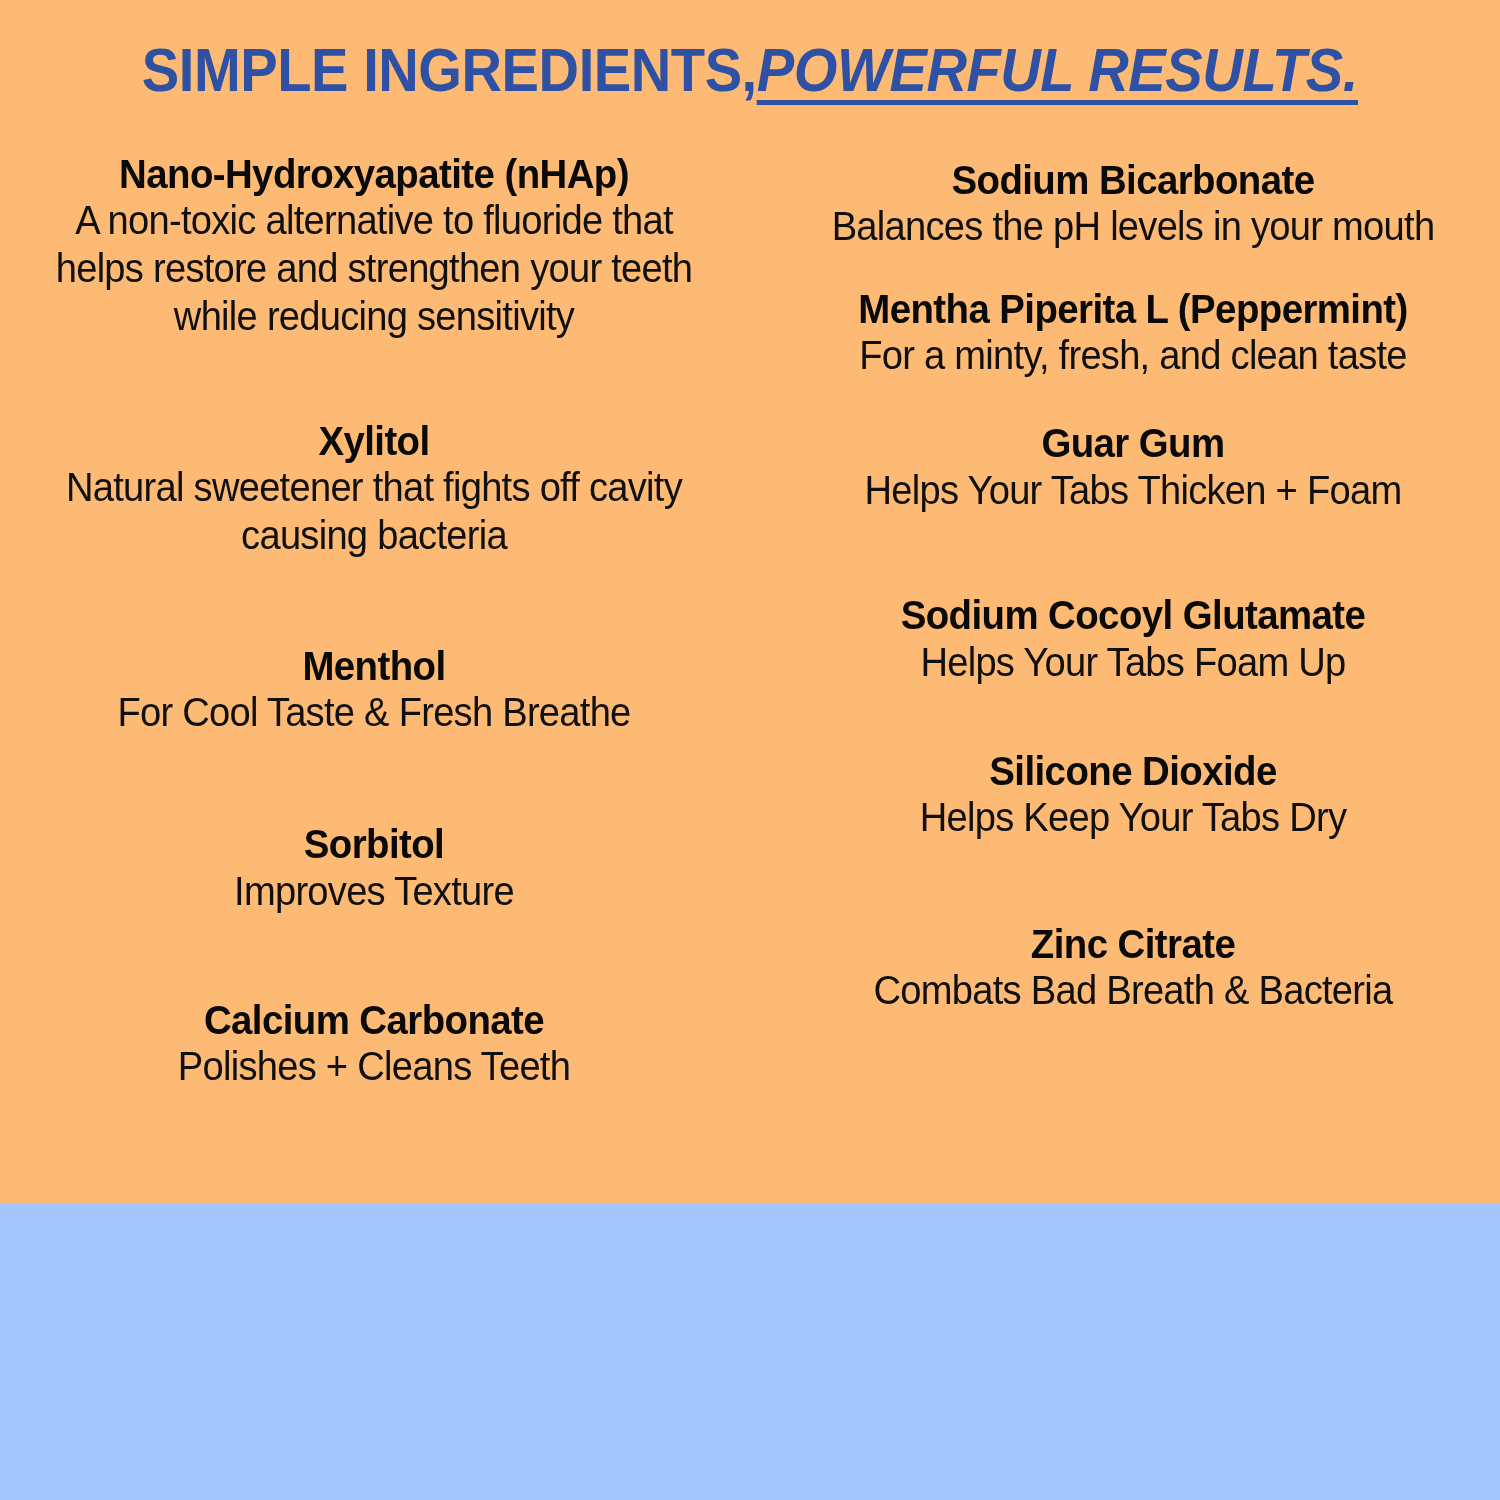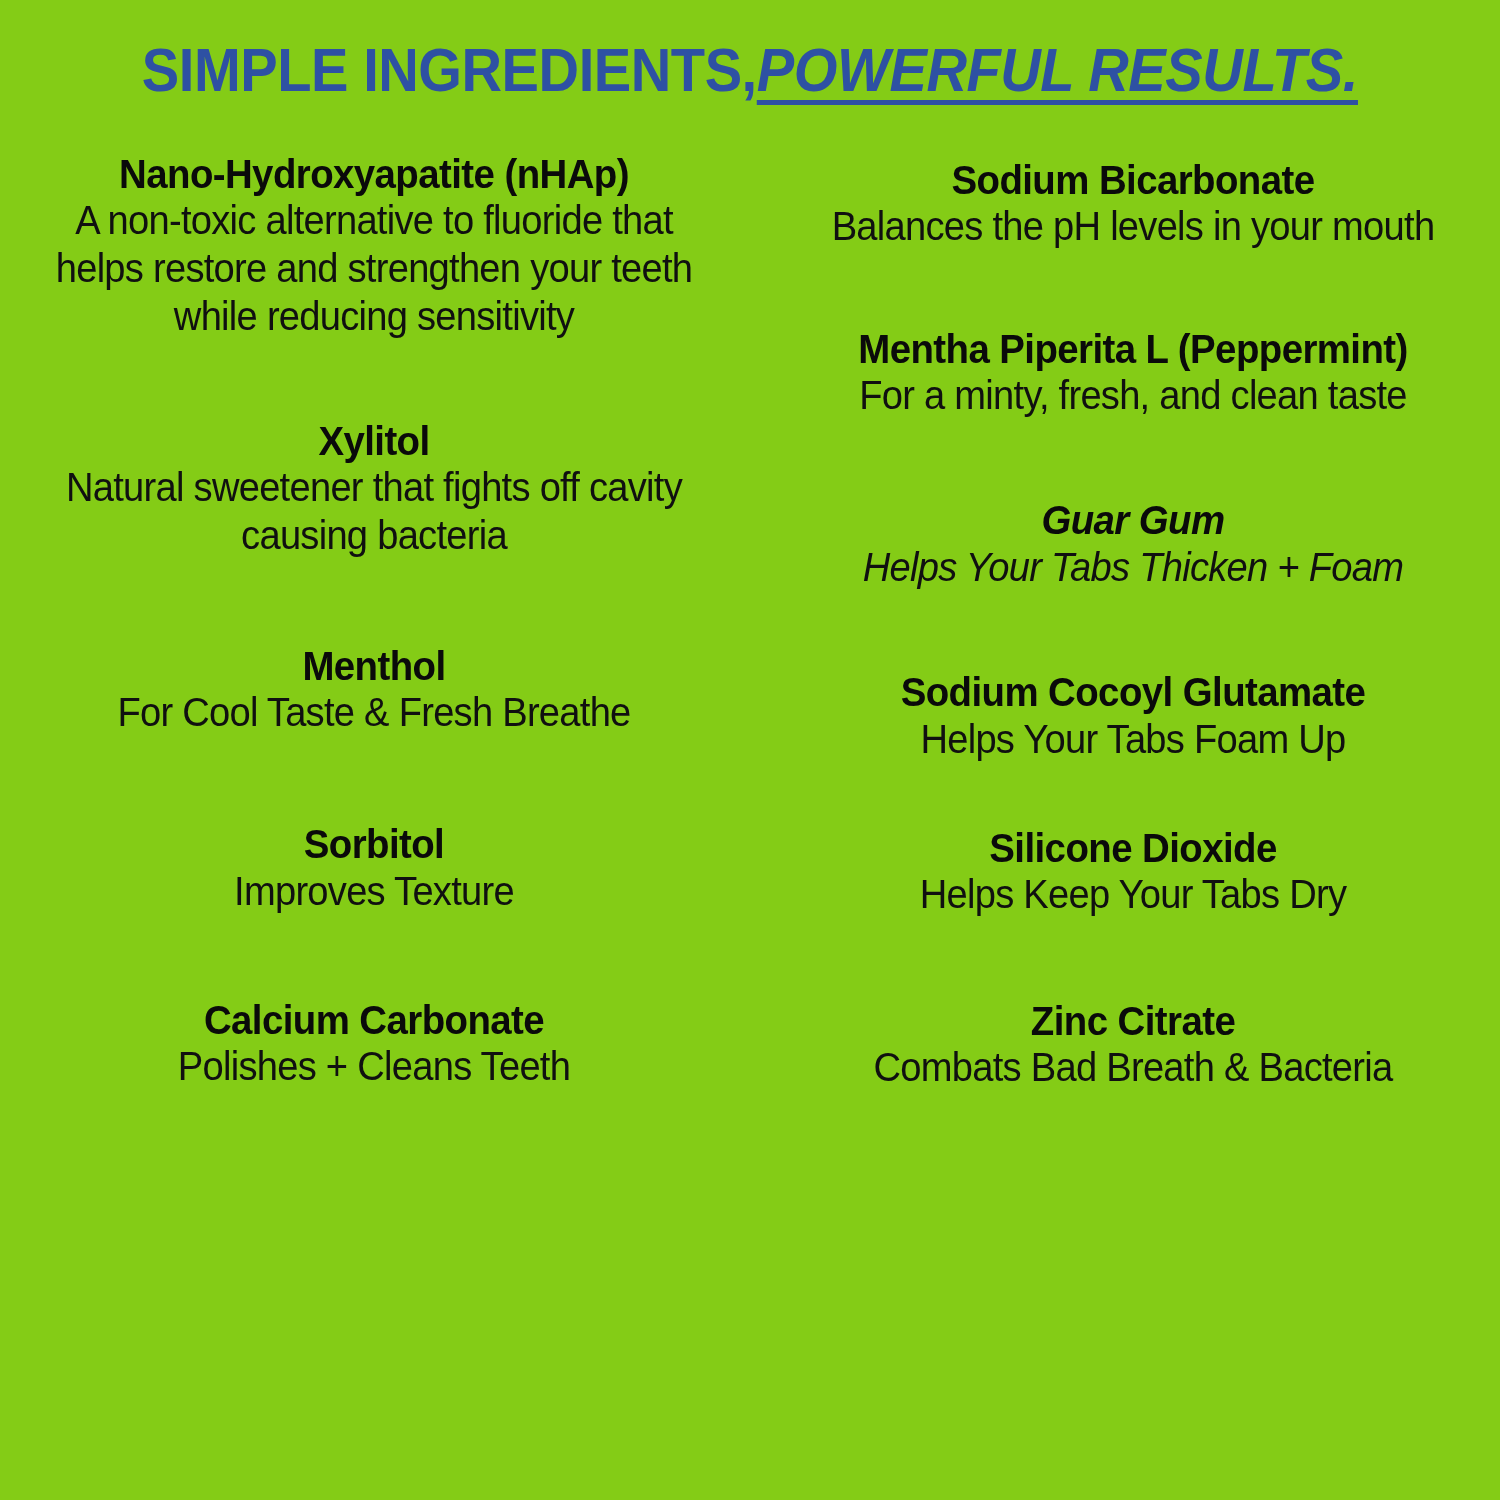--- a/index.html
+++ b/index.html
@@ -9,23 +9,23 @@
   body {
     width: 1500px;
     height: 1500px;
     background: #a5c6fd;
     font-family: "Liberation Sans", sans-serif;
     overflow: hidden;
   }
   .poster {
     position: relative;
     width: 1500px;
-    height: 1500px;
+    height: 1204px;
     box-sizing: border-box;
-    background: #84cc16;
+    background: #fdba74;
   }
 
   
   .title-bar {
     position: absolute;
     top: 38px;
     left: 0;
     width: 1500px;
     text-align: center;
     white-space: nowrap;
@@ -103,22 +103,22 @@
   
   .col-left .item:nth-child(1) { margin-top: 0px; }
   .col-left .item:nth-child(2) { margin-top: 78px; }
   .col-left .item:nth-child(3) { margin-top: 84px; }
   .col-left .item:nth-child(4) { margin-top: 85px; }
   .col-left .item:nth-child(5) { margin-top: 82px; }
   .col-left .item:nth-child(6) { margin-top: 86px; }
 
   
   .col-right .item:nth-child(1) { margin-top: 6px; }
-  .col-right .item:nth-child(2) { margin-top: 76px; }
-  .col-right .item:nth-child(3) { margin-top: 78px; font-style: italic; }
+  .col-right .item:nth-child(2) { margin-top: 36px; }
+  .col-right .item:nth-child(3) { margin-top: 41px; }
   .col-right .item:nth-child(4) { margin-top: 79px; }
   .col-right .item:nth-child(5) { margin-top: 62px; }
   .col-right .item:nth-child(6) { margin-top: 80px; }
 
   .nowrap { white-space: nowrap; }
 </style>
 </head>
 <body>
 
 <div class="poster">

